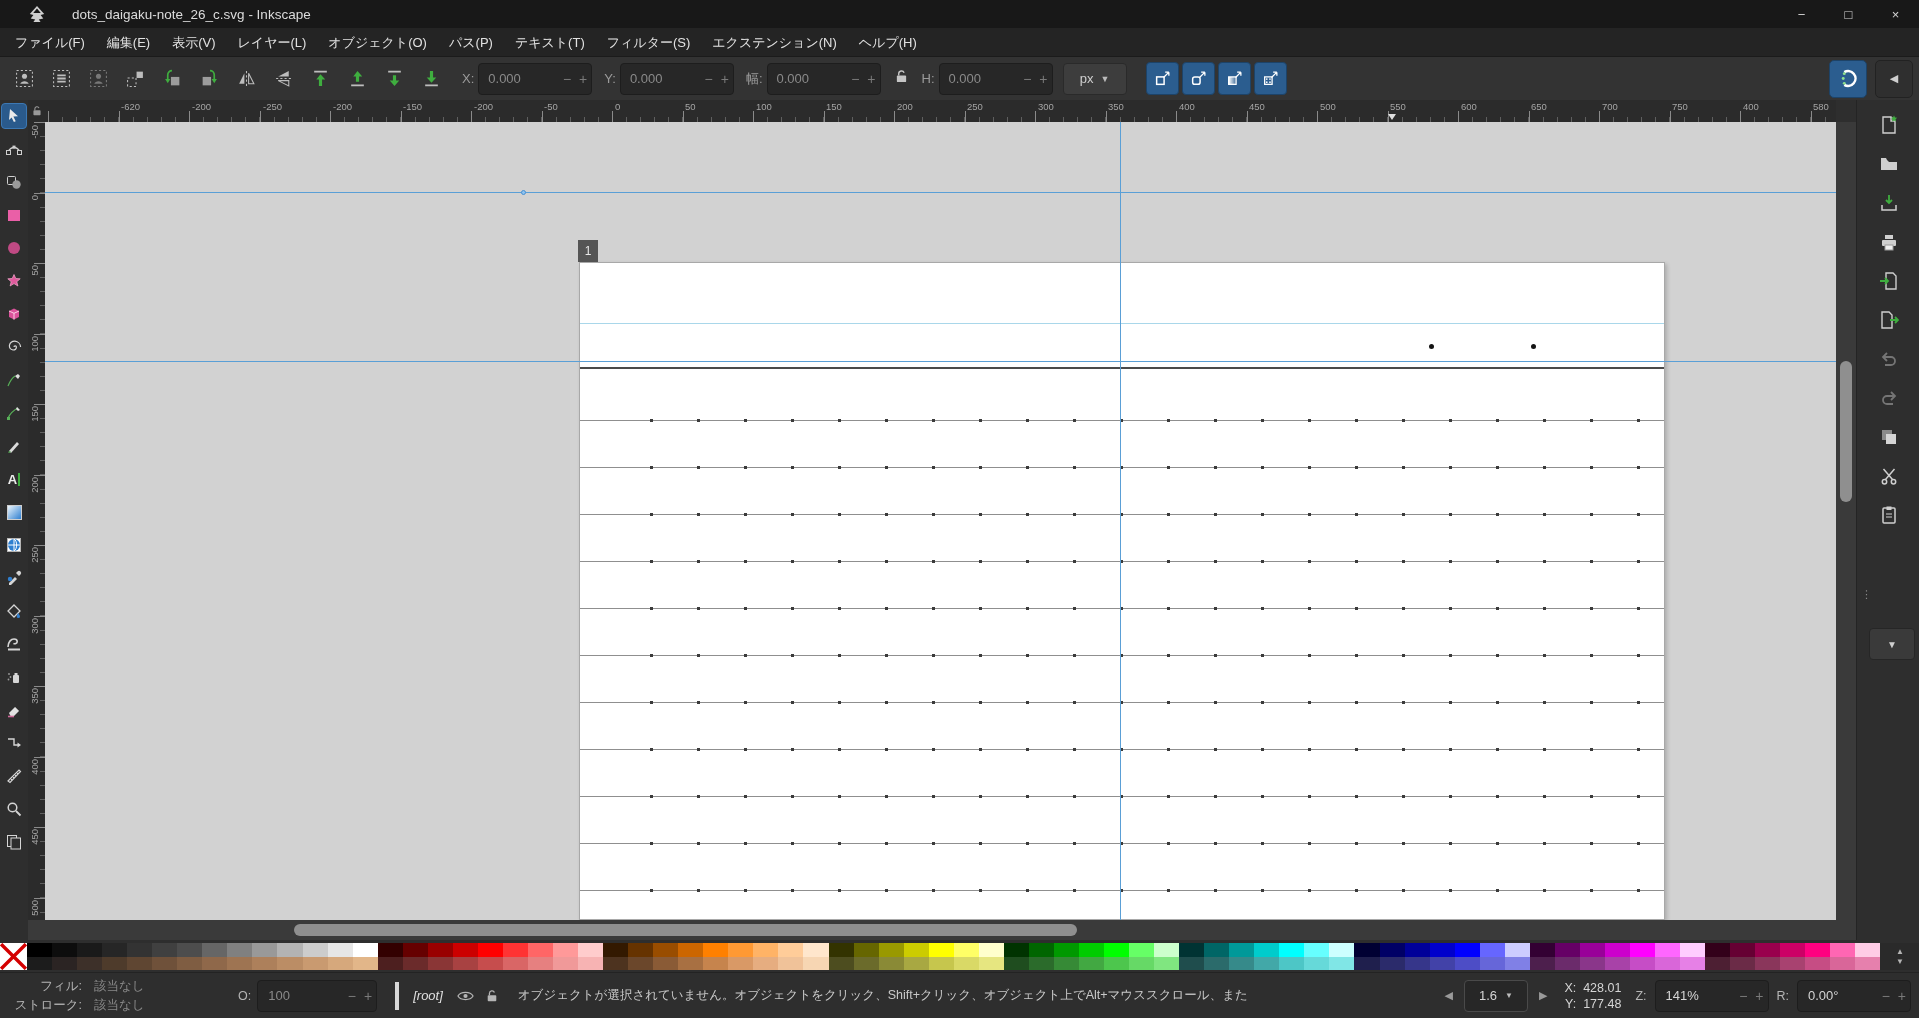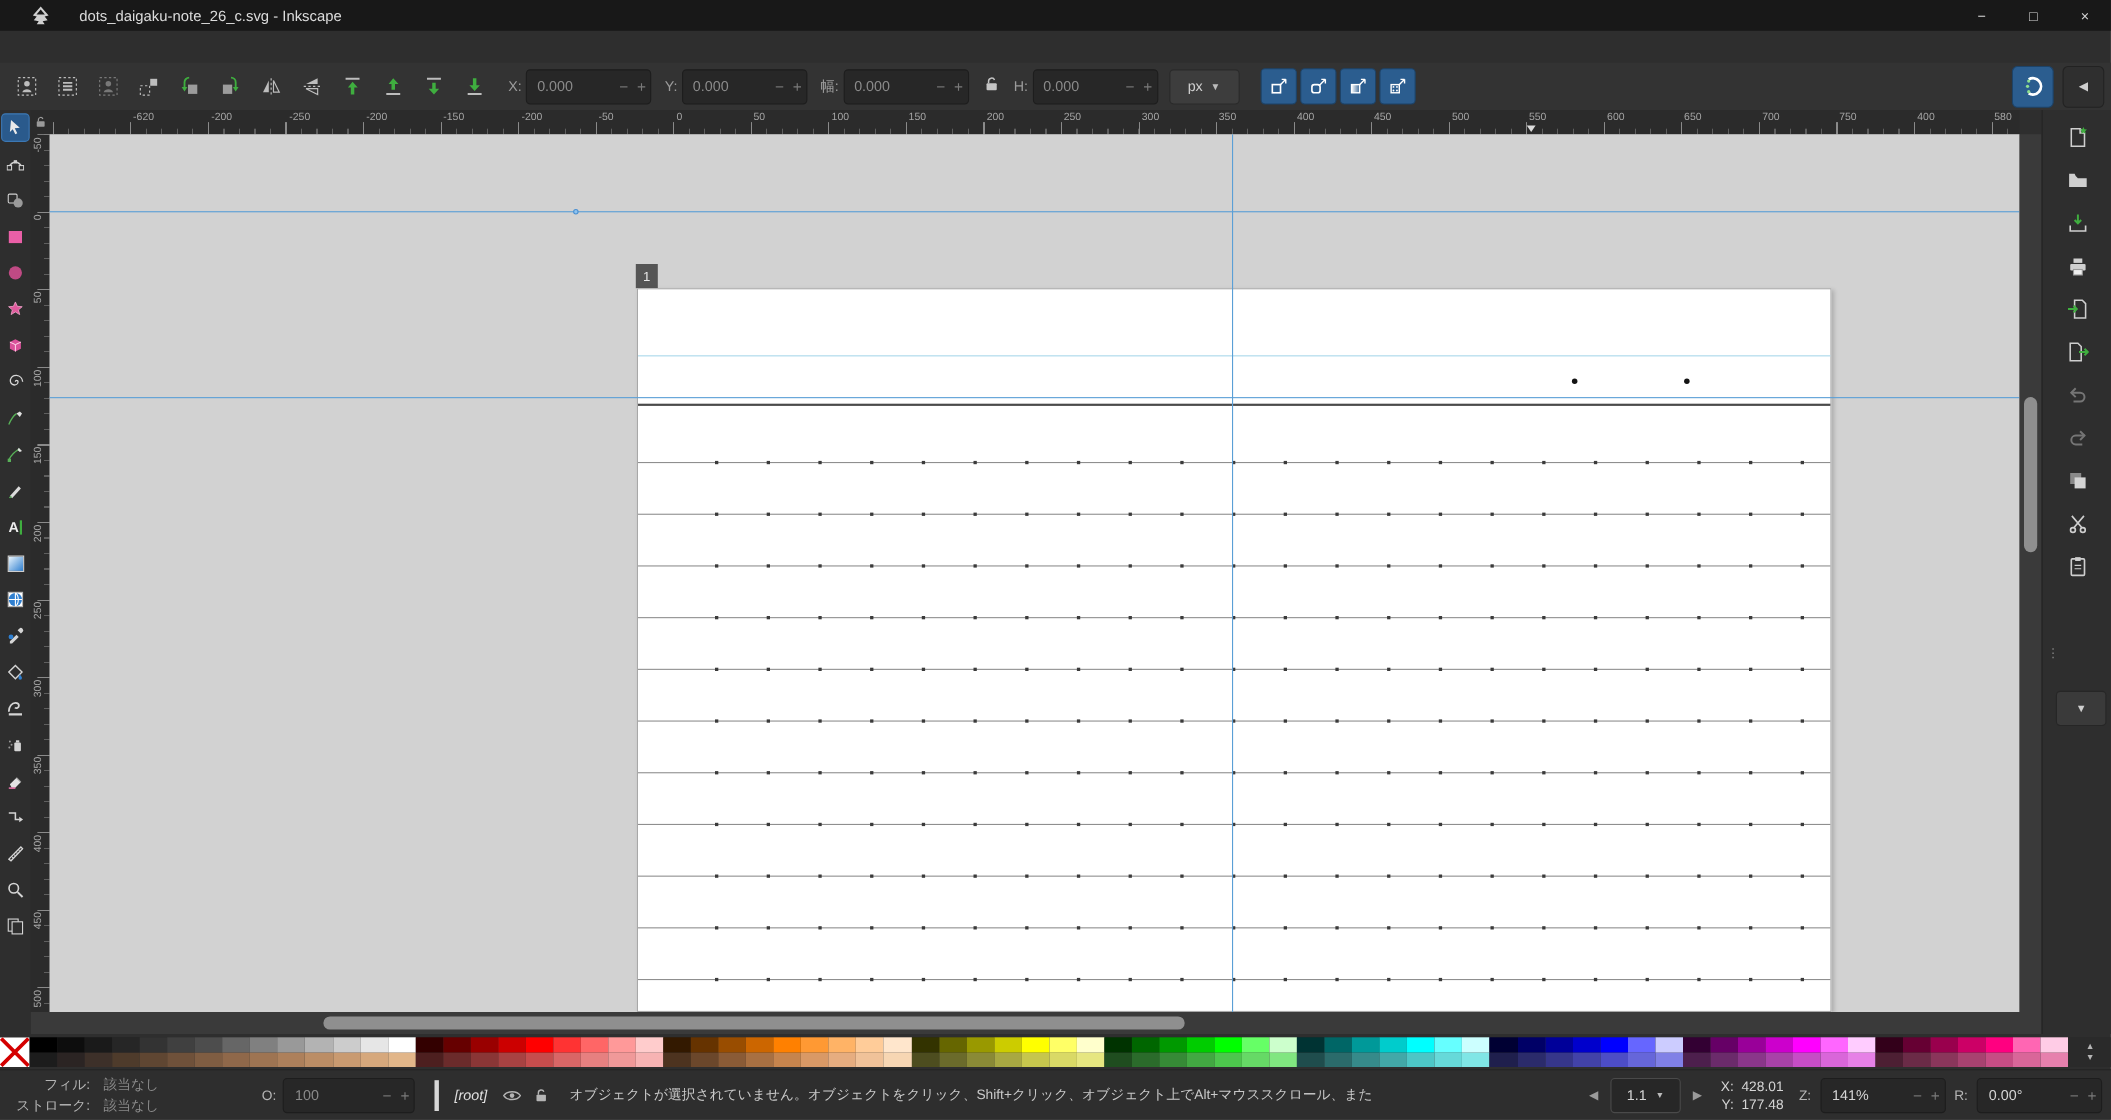--- a/index.html
+++ b/index.html
@@ -120,20 +120,32 @@
       </svg>
     <span id="tb-title">dots_daigaku-note_26_c.svg - Inkscape</span>
     <div id="tb-spacer"></div>
     <div id="win-controls" style="display:flex;">
         <div class="winbtn">−</div>
         <div class="winbtn">□</div>
         <div class="winbtn">×</div>
       </div>
   </div>
 
+  <div id="menubar">
+      <div class="menu-item">ファイル(F)</div>
+      <div class="menu-item">編集(E)</div>
+      <div class="menu-item">表示(V)</div>
+      <div class="menu-item">レイヤー(L)</div>
+      <div class="menu-item">オブジェクト(O)</div>
+      <div class="menu-item">パス(P)</div>
+      <div class="menu-item">テキスト(T)</div>
+      <div class="menu-item">フィルター(S)</div>
+      <div class="menu-item">エクステンション(N)</div>
+      <div class="menu-item">ヘルプ(H)</div>
+    </div>
 
   <div id="cmdbar">
     <div id="cmd-buttons" style="display:flex;align-items:center;">
         <div class="cmdbtn">
           <svg width="19" height="19" viewBox="0 0 18 18">
             <rect x="1.5" y="1.5" width="15" height="15" fill="none" stroke="#bdbdbd" stroke-dasharray="2 2"></rect>
             <circle cx="9" cy="6.8" r="2.4" fill="#bdbdbd"></circle>
             <path d="M5 14c1-3.2 7-3.2 8 0z" fill="#bdbdbd"></path>
           </svg>
         </div>
@@ -1029,21 +1041,21 @@
     <span class="mini-ic">
       <svg width="12" height="14" viewBox="0 0 14 16">
           <rect x="2" y="7" width="10" height="7" rx="1" fill="#b5b5b5"></rect>
           <path d="M4 7V5a3 3 0 0 1 5.8-1" fill="none" stroke="#b5b5b5" stroke-width="1.5"></path>
         </svg>
     </span>
     <span id="status-message">オブジェクトが選択されていません。オブジェクトをクリック、Shift+クリック、オブジェクト上でAlt+マウススクロール、または囲むようにドラッグして選択してください。</span>
     <div id="status-right">
       <span class="navarrow">◀</span>
       <div id="pagenav-box">
-          <span>1.1</span>
+          <span>1.6</span>
           <span class="car">▼</span>
         </div>
       <span class="navarrow">▶</span>
       <div id="xy-block">
         <span><span>X:</span>  <span>428.01</span></span>
         <span><span>Y:</span>  <span>177.48</span></span>
       </div>
       <span class="zr-lab">Z:</span>
       <div class="sfld" style="width:112px;">
         <span class="val" style="color:#d5d5d5;">141%</span>

